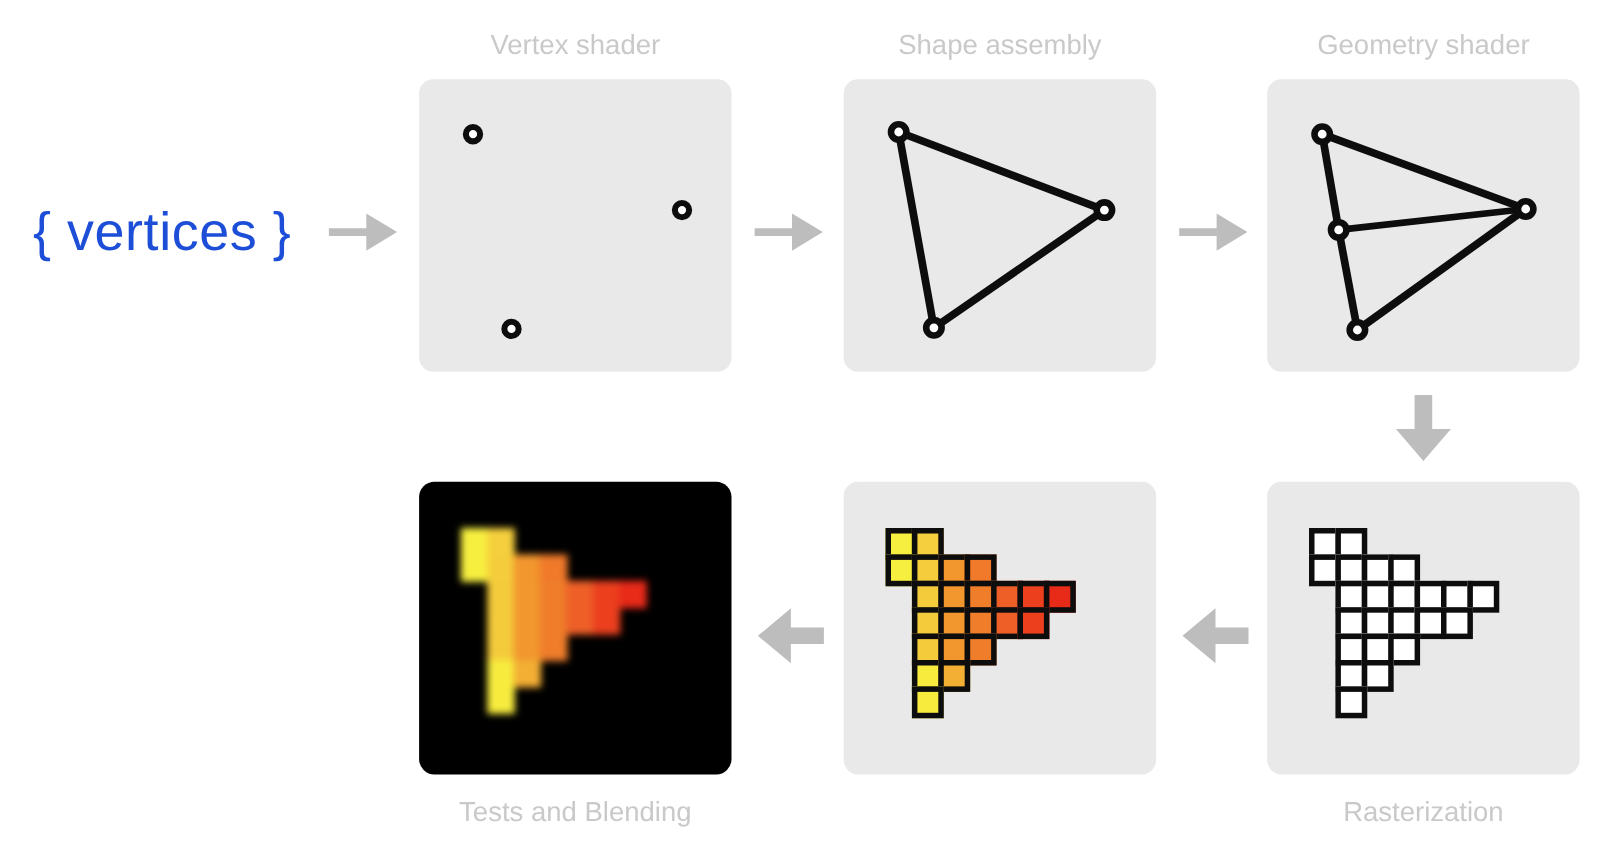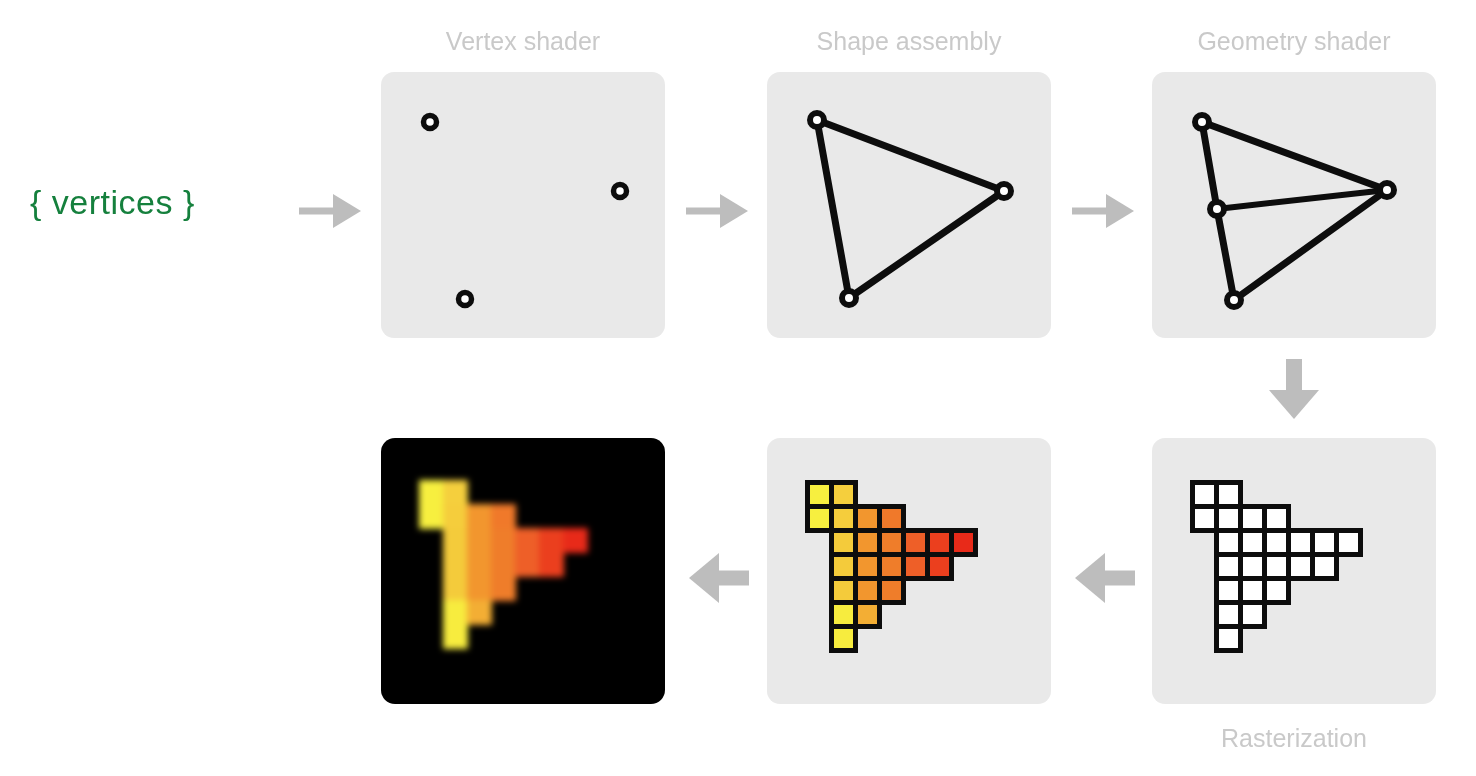--- a/index.html
+++ b/index.html
@@ -17,22 +17,22 @@
     height: 776px;
     background: #ffffff;
     overflow: hidden;
   }
 
   
   .vertices-label {
     position: absolute;
     left: 30px;
     top: 183px;
-    font-size: 34px;
-    color: #15803d;
+    font-size: 49px;
+    color: #1d4ed8;
     letter-spacing: 0.5px;
     white-space: nowrap;
   }
   .stage-label {
     position: absolute;
     font-size: 25px;
     color: #c9c9c9;
     white-space: nowrap;
     text-align: center;
     width: 400px;
@@ -251,14 +251,15 @@
           <div class="cell glow" style="left: 48px; top: 96px; width: 25px; height: 25px; background: rgb(242, 150, 46);"></div>
           <div class="cell glow" style="left: 72px; top: 96px; width: 25px; height: 25px; background: rgb(239, 125, 42);"></div>
           <div class="cell glow" style="left: 24px; top: 120px; width: 25px; height: 25px; background: rgb(247, 236, 62);"></div>
           <div class="cell glow" style="left: 48px; top: 120px; width: 25px; height: 25px; background: rgb(243, 174, 52);"></div>
           <div class="cell glow" style="left: 24px; top: 144px; width: 25px; height: 25px; background: rgb(247, 236, 62);"></div>
         </div>
     </div>
   </div>
 
   <div class="stage-label" style="left:1094px; top:724px;">Rasterization</div>
+  <div class="stage-label" style="left:323px; top:724px;">Tests and Blending</div>
 
 </div>
 
 </body></html>

